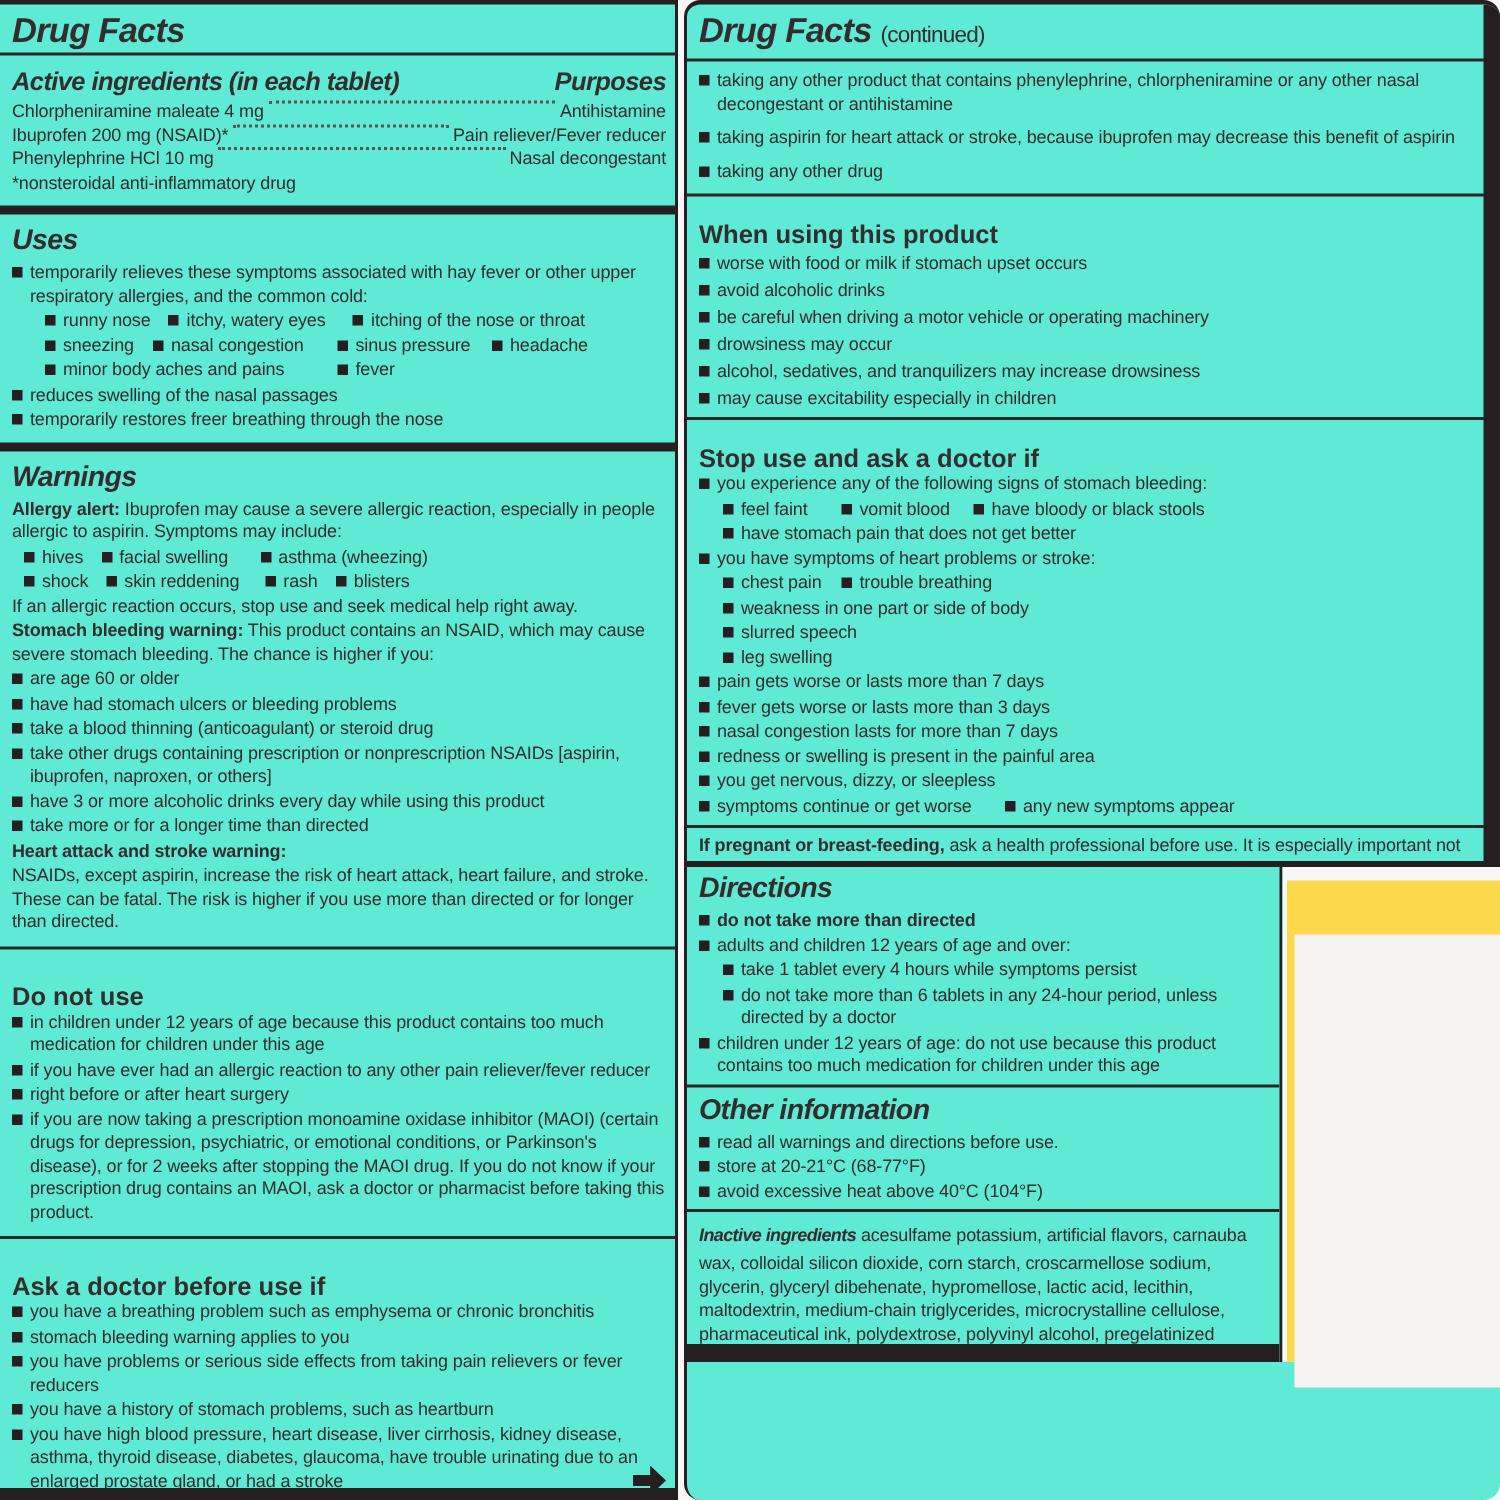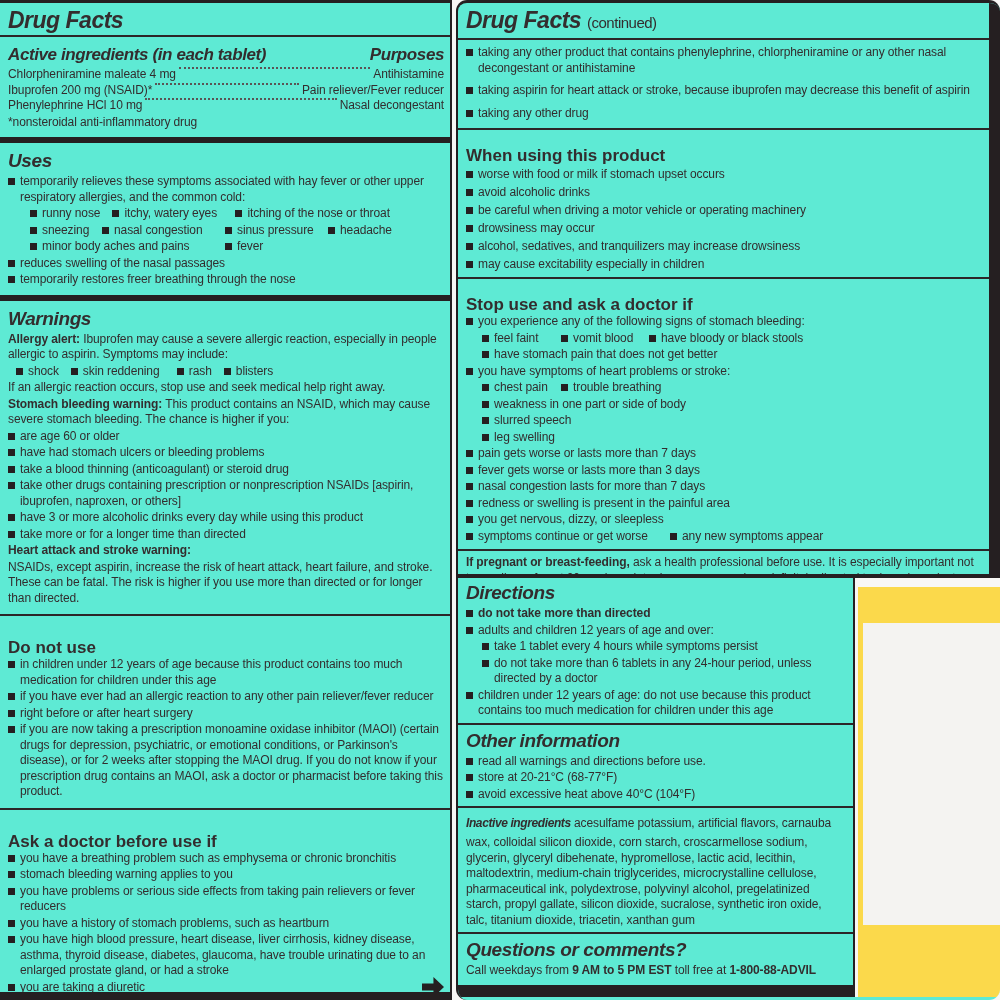--- a/index.html
+++ b/index.html
@@ -5,21 +5,21 @@
   html,body{margin:0;padding:0}
   body{width:1000px;height:1000px;position:relative;overflow:hidden;
        background:#f8f7f5;font-family:"Liberation Sans",sans-serif;color:#332d2e;}
   .panel{position:absolute;top:0;background:#5eead4;box-sizing:border-box;overflow:hidden}
   #left-panel{left:0;width:452px;height:1000px;border-top:3px solid #251f21;border-right:2px solid #251f21;
               padding:2px 6px 0 8px;}
   #right-panel{left:456px;width:544px;height:1000px;border-top:3px solid #251f21;border-left:2px solid #251f21;border-radius:11px;}
   .rp-top{height:575px;box-sizing:border-box;border-bottom:4px solid #251f21;padding:2px 18px 0 8px;
           position:relative;overflow:hidden}
   .right-edge-bar{position:absolute;right:0;top:0;width:11px;height:575px;background:#251f21}
-  .rp-bottom{display:flex;height:419px}
+  .rp-bottom{display:flex;height:330px}
   .rp-left{width:397px;box-sizing:border-box;border-right:2px solid #251f21;padding:2px 8px 0 8px;
            position:relative;overflow:hidden}
   .rp-yellow{flex:1;position:relative;background:#f8f7f5}
   .yellow-fill{position:absolute;left:3px;top:9px;right:0;bottom:0;background:#fbd94b}
   .yellow-window{position:absolute;left:8px;top:45px;right:0;height:302px;background:#f4f3f1}
 
   .h1{font-style:italic;font-weight:bold;font-size:23px;letter-spacing:-.5px;line-height:26px;margin:2px 0 1px}
   .h1row .cont{font-style:normal;font-weight:normal;font-size:15px}
   .rule1{height:2px;background:#2c2628;margin:2px -6px 4px -8px}
   .rp-top .rule1{margin:2px -18px 5px -8px}
@@ -161,20 +161,34 @@
   <div class="sec">
     <div class="h2">Warnings</div>
     <div class="para">
       <b>Allergy alert:</b>
       <span>Ibuprofen may cause a severe allergic reaction, especially in people allergic to aspirin. Symptoms may include:</span>
     </div>
     <div class="allergy-rows">
         <div class="inrow">
           <div class="li">
             <span class="sq"></span>
+            <span class="lt">hives</span>
+          </div>
+          <div class="li">
+            <span class="sq"></span>
+            <span class="lt">facial swelling</span>
+          </div>
+          <div class="li">
+            <span class="sq"></span>
+            <span class="lt">asthma (wheezing)</span>
+          </div>
+        </div>
+        <div class="inrow">
+          <div class="li">
+            <span class="sq"></span>
             <span class="lt">shock</span>
           </div>
           <div class="li">
             <span class="sq"></span>
             <span class="lt">skin reddening</span>
           </div>
           <div class="li">
             <span class="sq"></span>
             <span class="lt">rash</span>
           </div>

